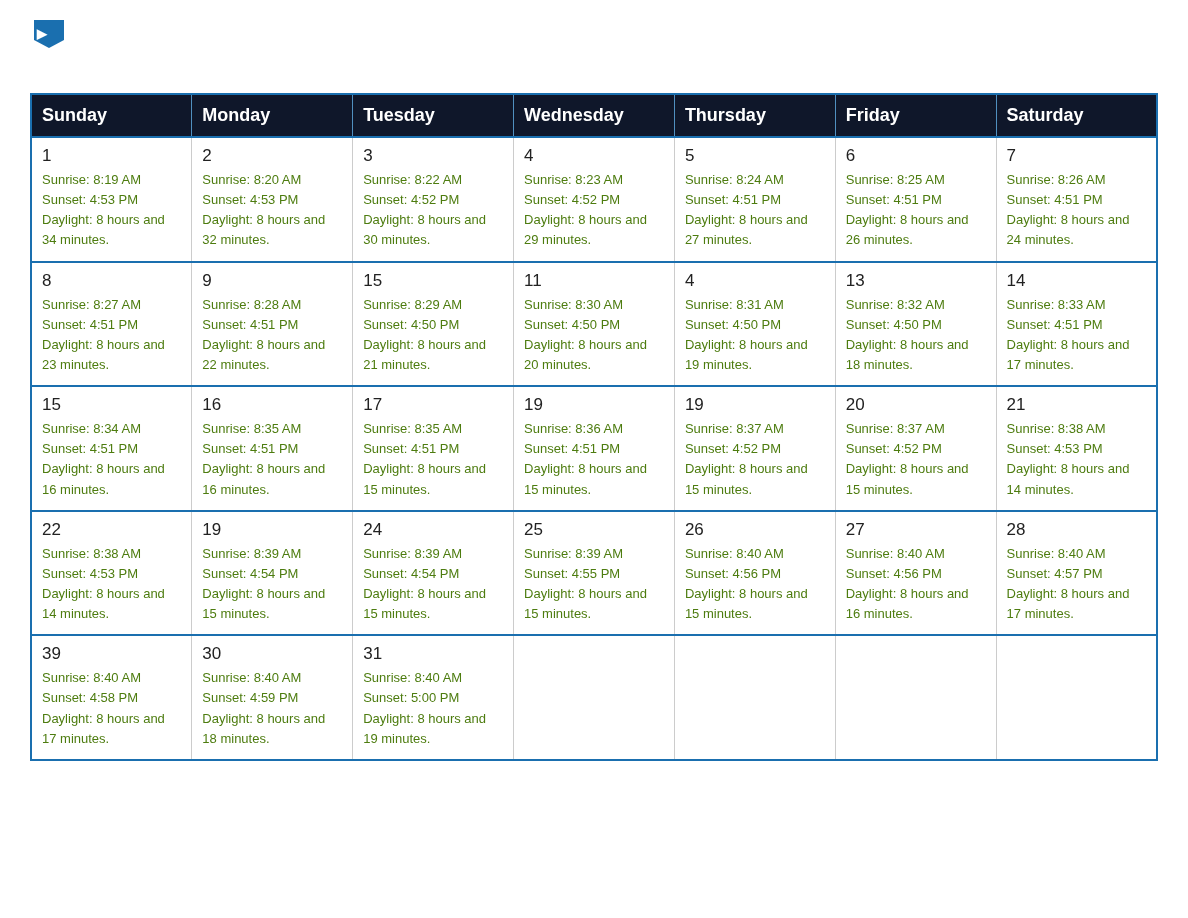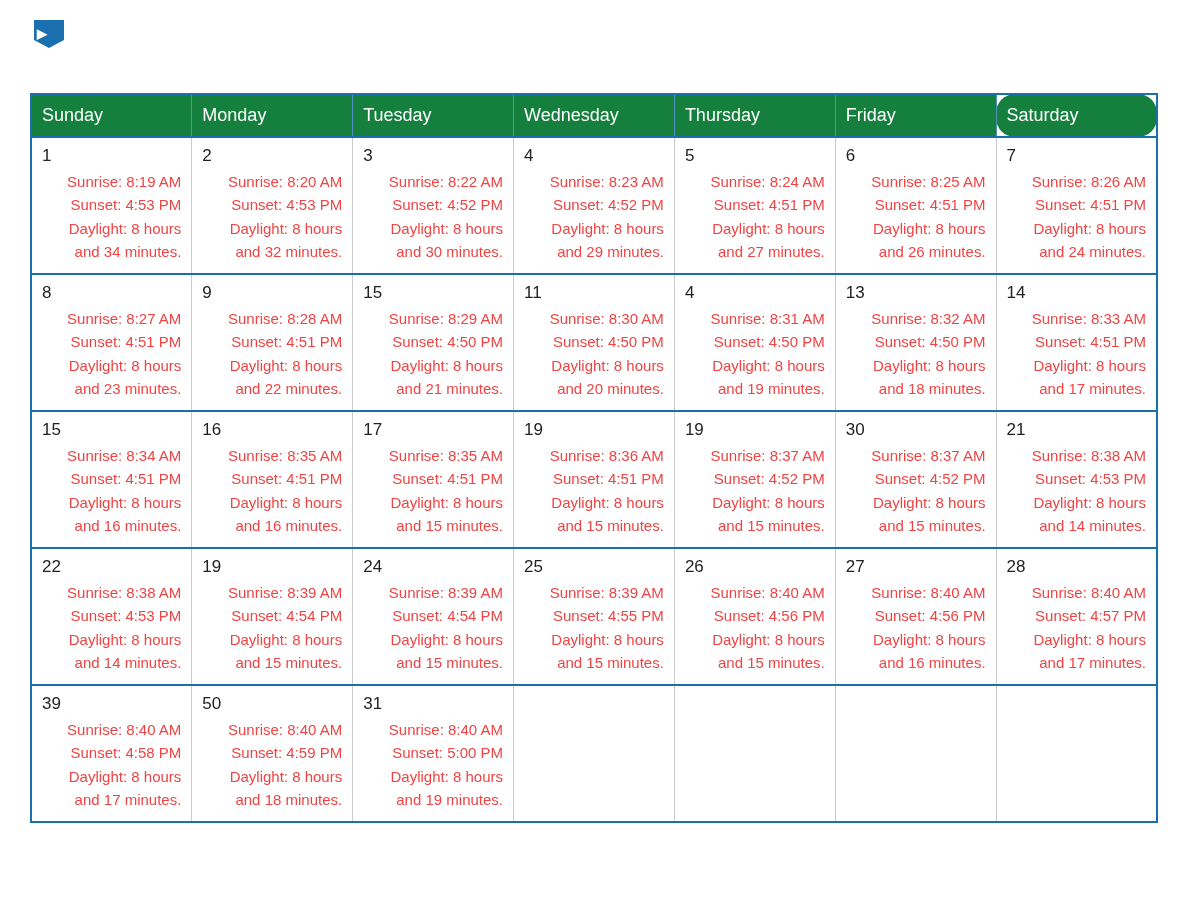--- a/index.html
+++ b/index.html
@@ -49,31 +49,30 @@
       font-size: 22px;
       color: #444;
       margin-top: 4px;
     }
     .calendar {
       width: 100%;
       border-collapse: collapse;
       border: 2px solid #1a6faf;
     }
     .calendar thead tr th {
-      background: #15803d;
+      background: #0f172a;
       color: #fff;
       font-size: 18px;
-      font-weight: normal;
+      font-weight: bold;
       padding: 10px 10px;
       text-align: left;
       border-right: 1px solid #5090c0;
     }
     .calendar thead tr th:last-child {
       border-right: none;
-      border-radius: 19px;
     }
     .calendar tbody tr td {
       vertical-align: top;
       padding: 8px 10px 10px 10px;
       border-top: 2px solid #1a6faf;
       border-right: 1px solid #ccc;
       font-size: 13.5px;
       color: #333;
       width: 14.28%;
       min-height: 90px;
@@ -82,24 +81,23 @@
       border-right: none;
     }
     .day-num {
       font-size: 17px;
       font-weight: normal;
       color: #222;
       display: block;
       margin-bottom: 4px;
     }
     .day-info {
-      font-size: 15px;
+      font-size: 13px;
       line-height: 1.55;
-      color: #ef4444;
-      text-align: right;
+      color: #4d7c0f;
     }
     .empty-cell {
       background: #fff;
     }
   </style>
 </head>
 <body>
 
 <div class="header">
   <div class="logo">
@@ -208,21 +206,21 @@
         </td>
         <td>
           <span class="day-num">19</span>
           <div class="day-info">Sunrise: 8:36 AM<br>Sunset: 4:51 PM<br>Daylight: 8 hours and 15 minutes.</div>
         </td>
         <td>
           <span class="day-num">19</span>
           <div class="day-info">Sunrise: 8:37 AM<br>Sunset: 4:52 PM<br>Daylight: 8 hours and 15 minutes.</div>
         </td>
         <td>
-          <span class="day-num">30</span>
+          <span class="day-num">20</span>
           <div class="day-info">Sunrise: 8:37 AM<br>Sunset: 4:52 PM<br>Daylight: 8 hours and 15 minutes.</div>
         </td>
         <td>
           <span class="day-num">21</span>
           <div class="day-info">Sunrise: 8:38 AM<br>Sunset: 4:53 PM<br>Daylight: 8 hours and 14 minutes.</div>
         </td>
       </tr>
       <tr>
         <td>
           <span class="day-num">22</span>
@@ -252,21 +250,21 @@
           <span class="day-num">28</span>
           <div class="day-info">Sunrise: 8:40 AM<br>Sunset: 4:57 PM<br>Daylight: 8 hours and 17 minutes.</div>
         </td>
       </tr>
       <tr>
         <td>
           <span class="day-num">39</span>
           <div class="day-info">Sunrise: 8:40 AM<br>Sunset: 4:58 PM<br>Daylight: 8 hours and 17 minutes.</div>
         </td>
         <td>
-          <span class="day-num">50</span>
+          <span class="day-num">30</span>
           <div class="day-info">Sunrise: 8:40 AM<br>Sunset: 4:59 PM<br>Daylight: 8 hours and 18 minutes.</div>
         </td>
         <td>
           <span class="day-num">31</span>
           <div class="day-info">Sunrise: 8:40 AM<br>Sunset: 5:00 PM<br>Daylight: 8 hours and 19 minutes.</div>
         </td>
         <td class="empty-cell"></td>
         <td class="empty-cell"></td>
         <td class="empty-cell"></td>
         <td class="empty-cell"></td>

